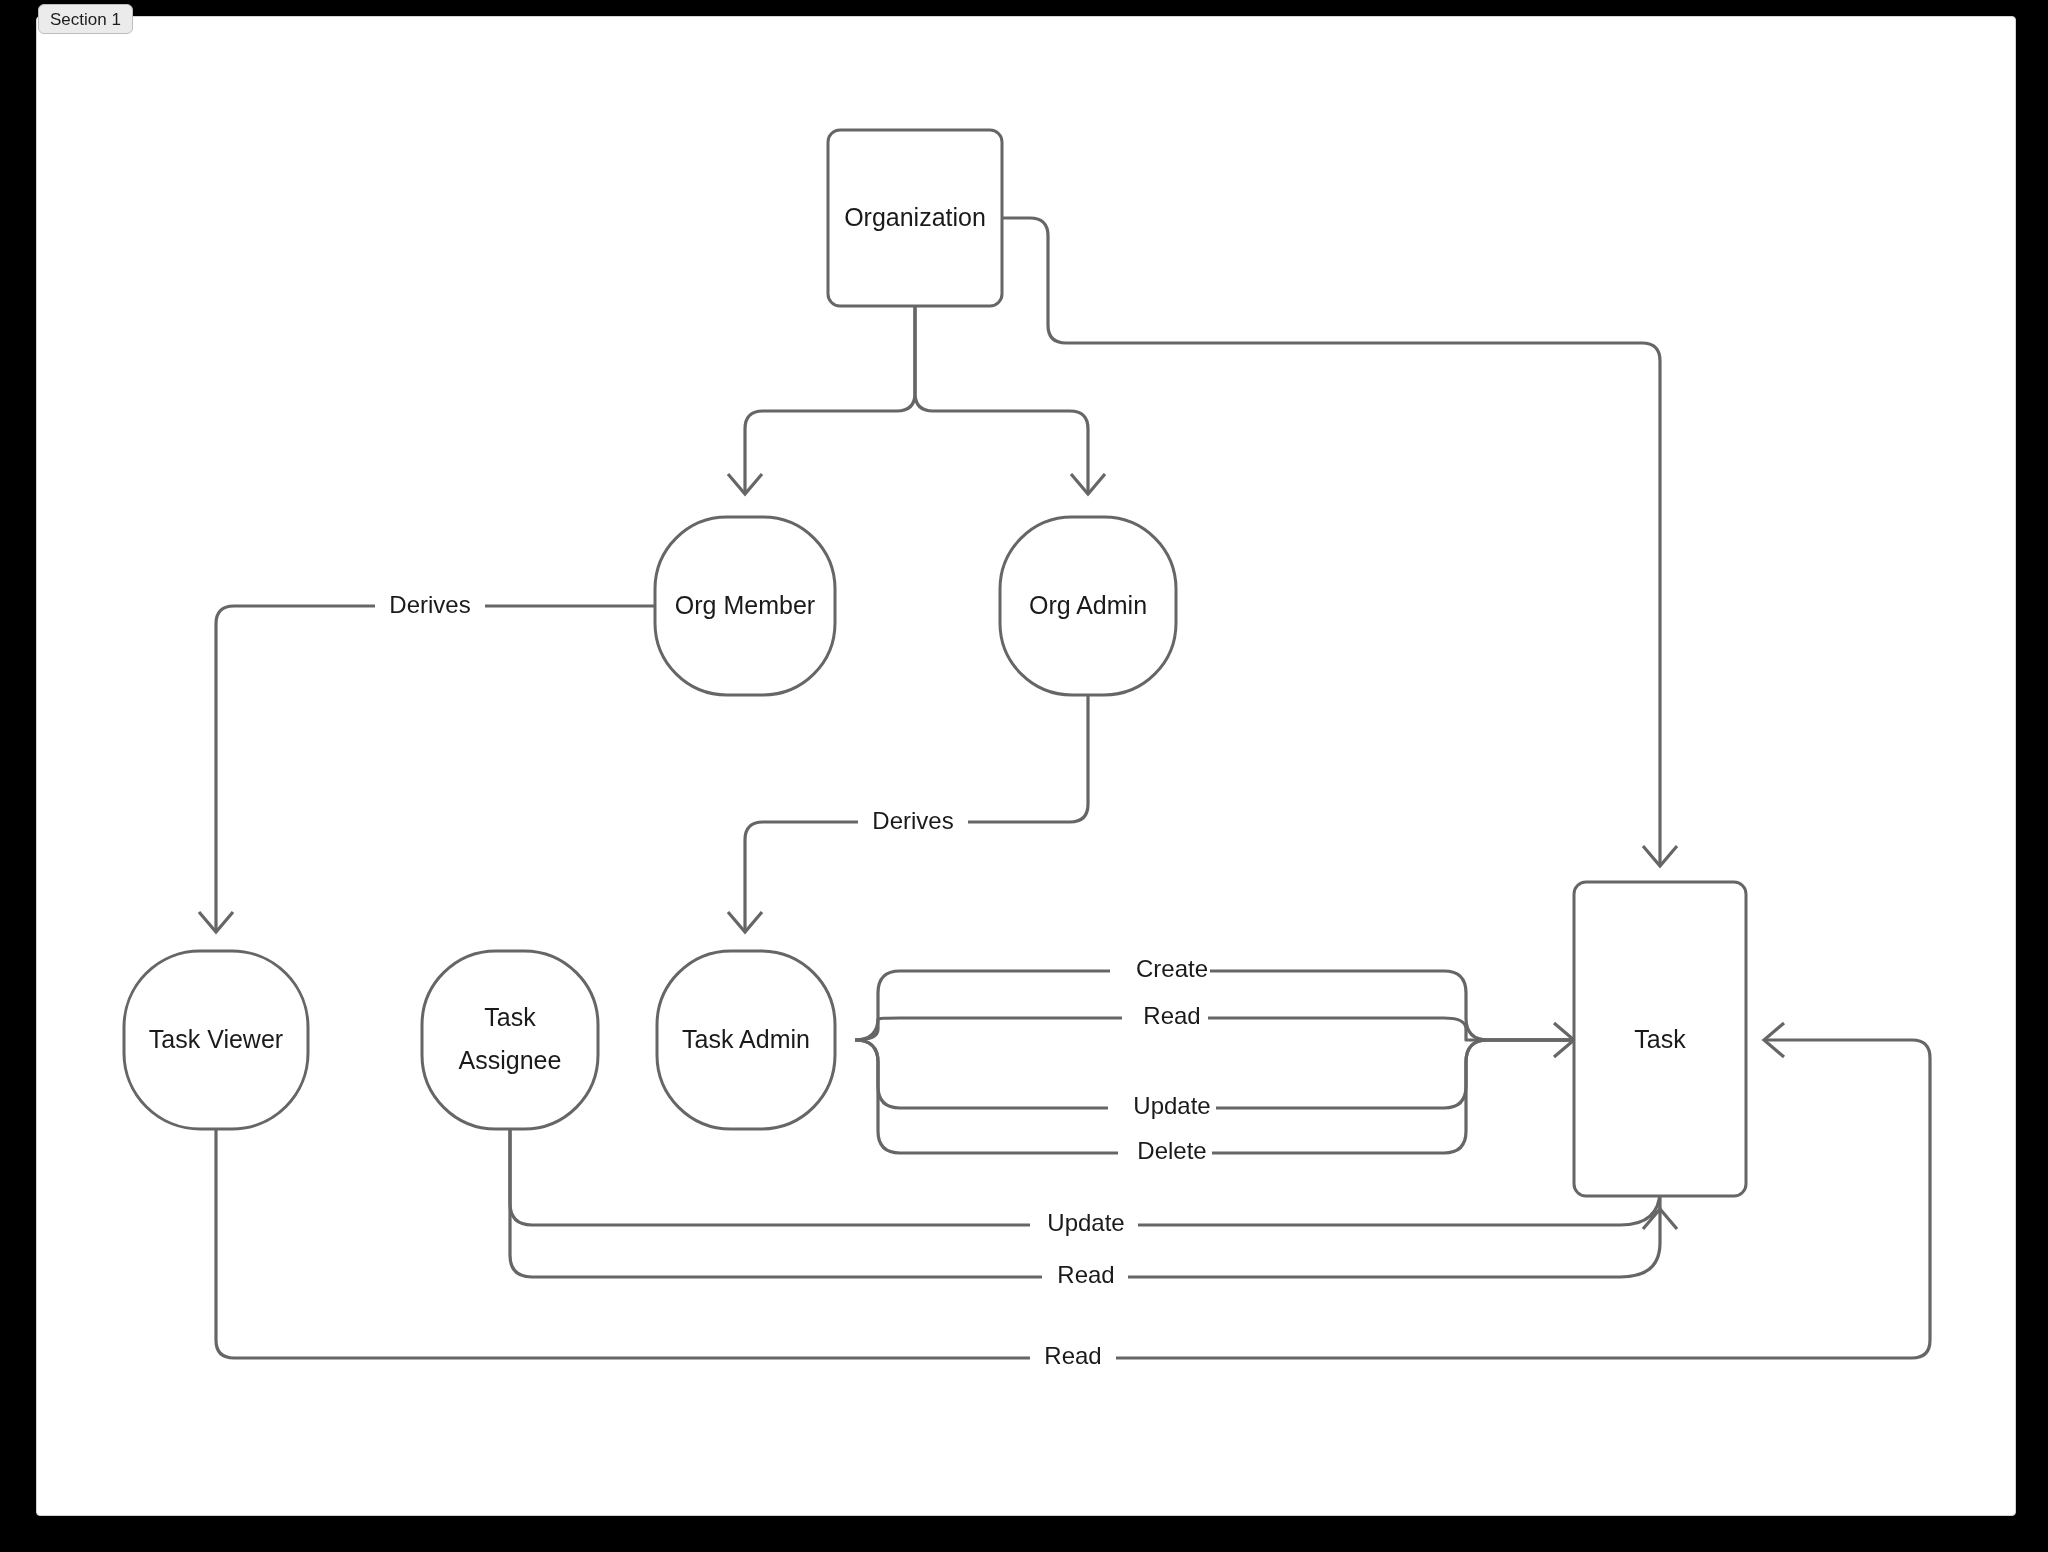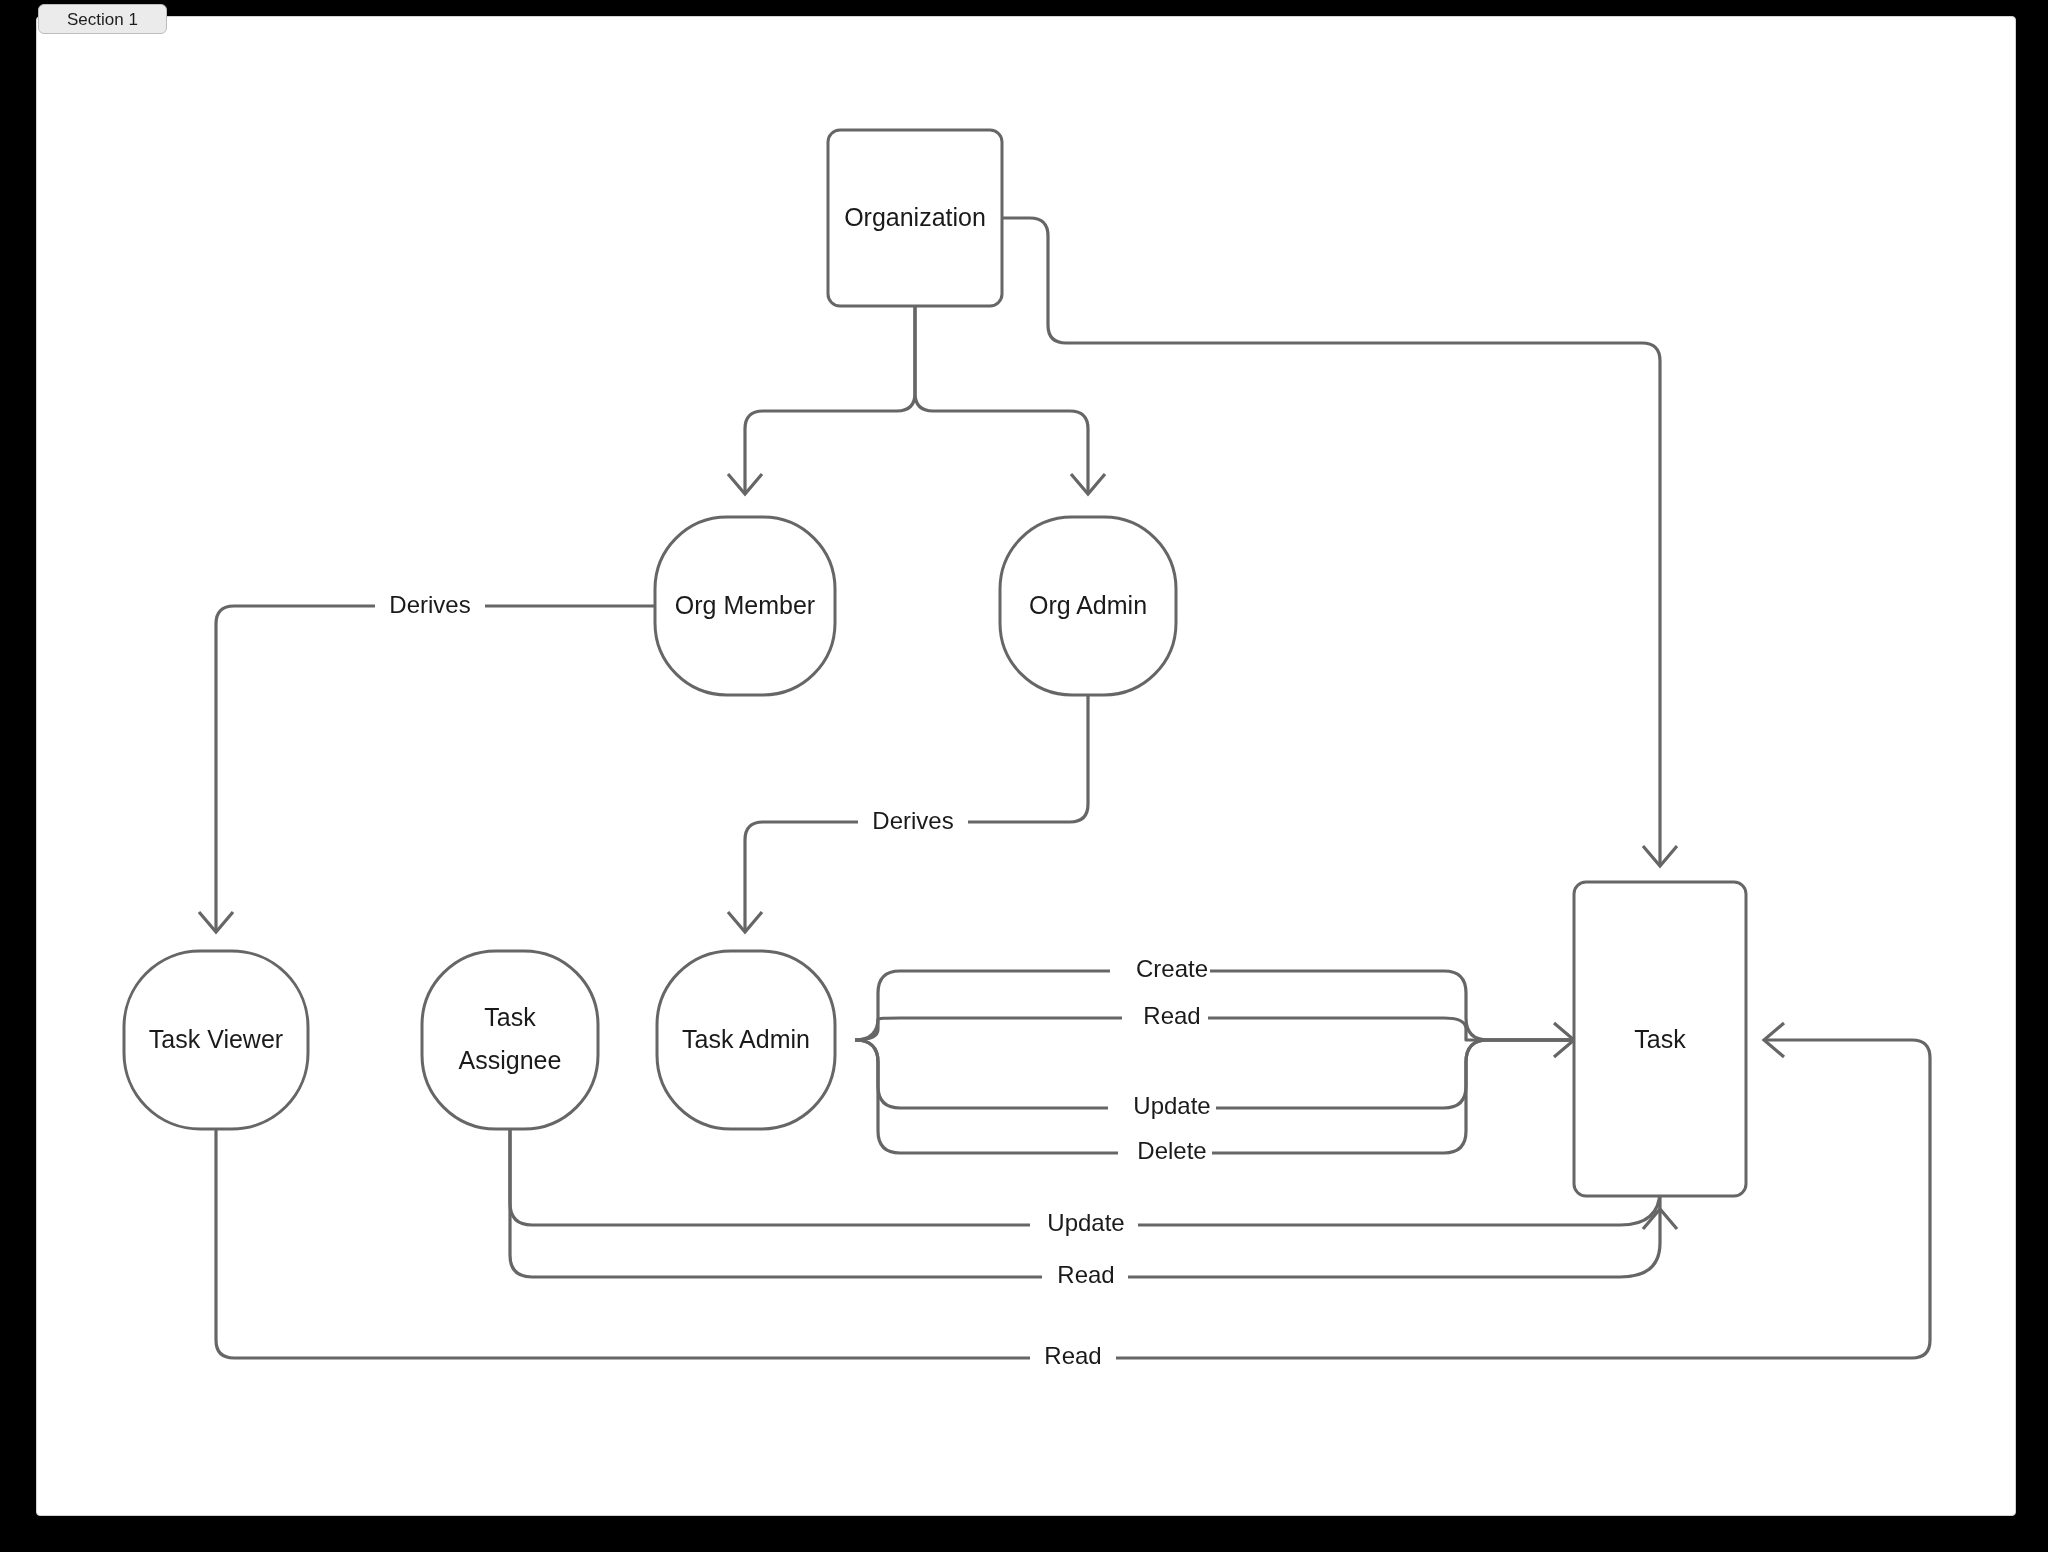--- a/index.html
+++ b/index.html
@@ -27,21 +27,21 @@
     border: 1px solid #d2d2d2;
     border-radius: 4px;
     box-sizing: border-box;
     box-shadow: 0 1px 3px rgba(0,0,0,0.25);
   }
   #section-tab {
     position: absolute;
     left: 38px;
     top: 4px;
     height: 28px;
-    padding: 0 28px;
+    padding: 0 11px;
     display: flex;
     align-items: center;
     background: #ebebeb;
     border: 1px solid #bdbdbd;
     border-radius: 6px;
     font-size: 17px;
     color: #1d1d1d;
     line-height: 1;
     white-space: nowrap;
     z-index: 5;

